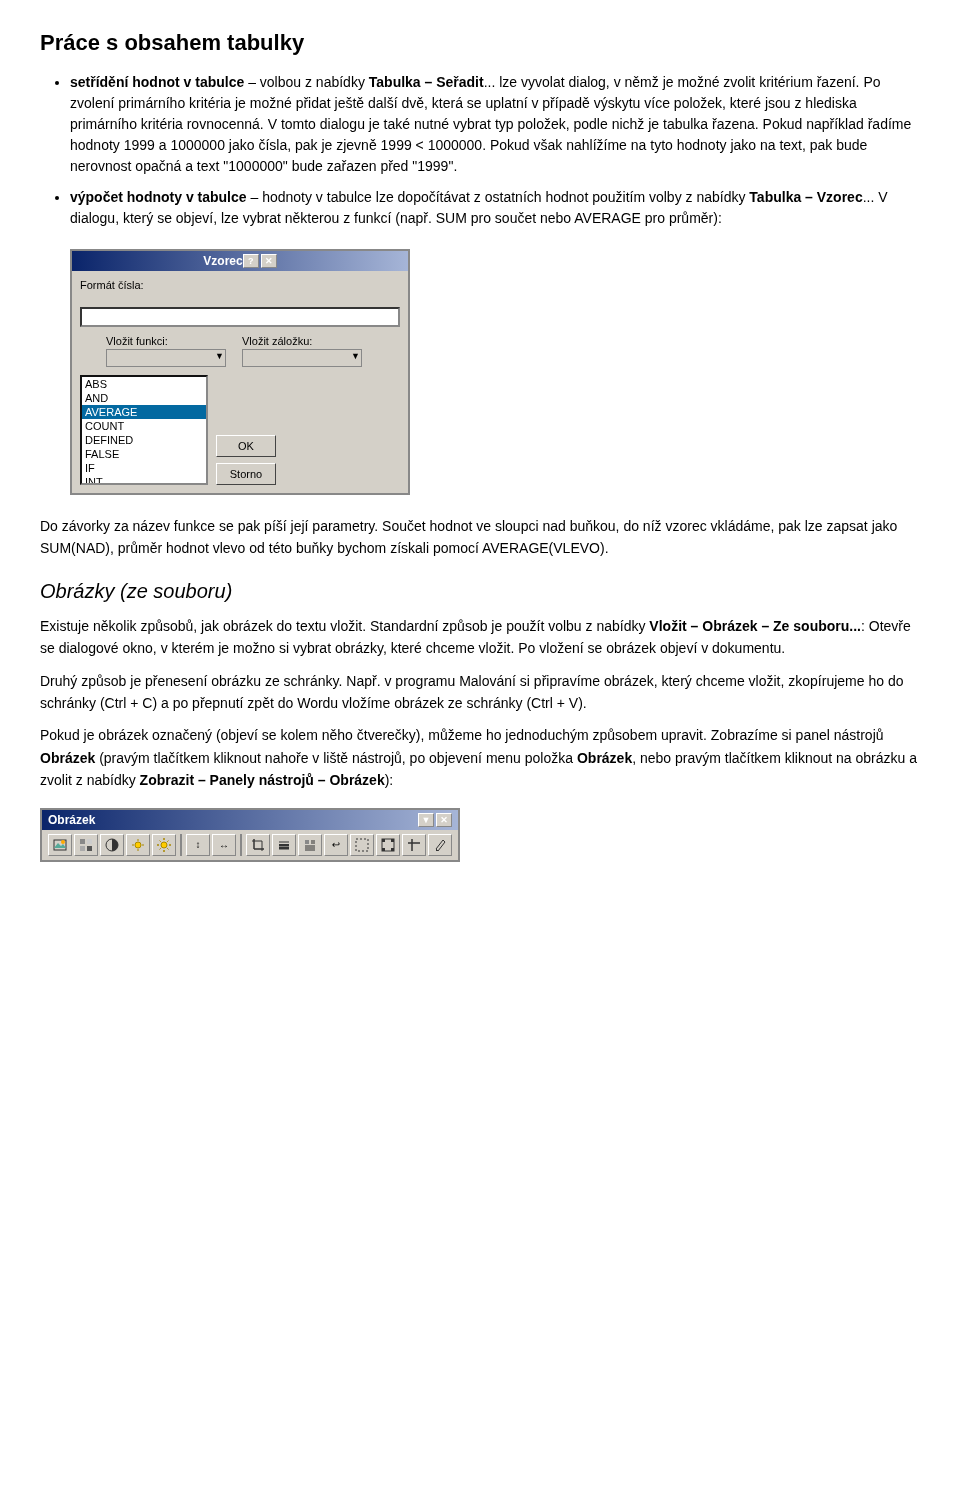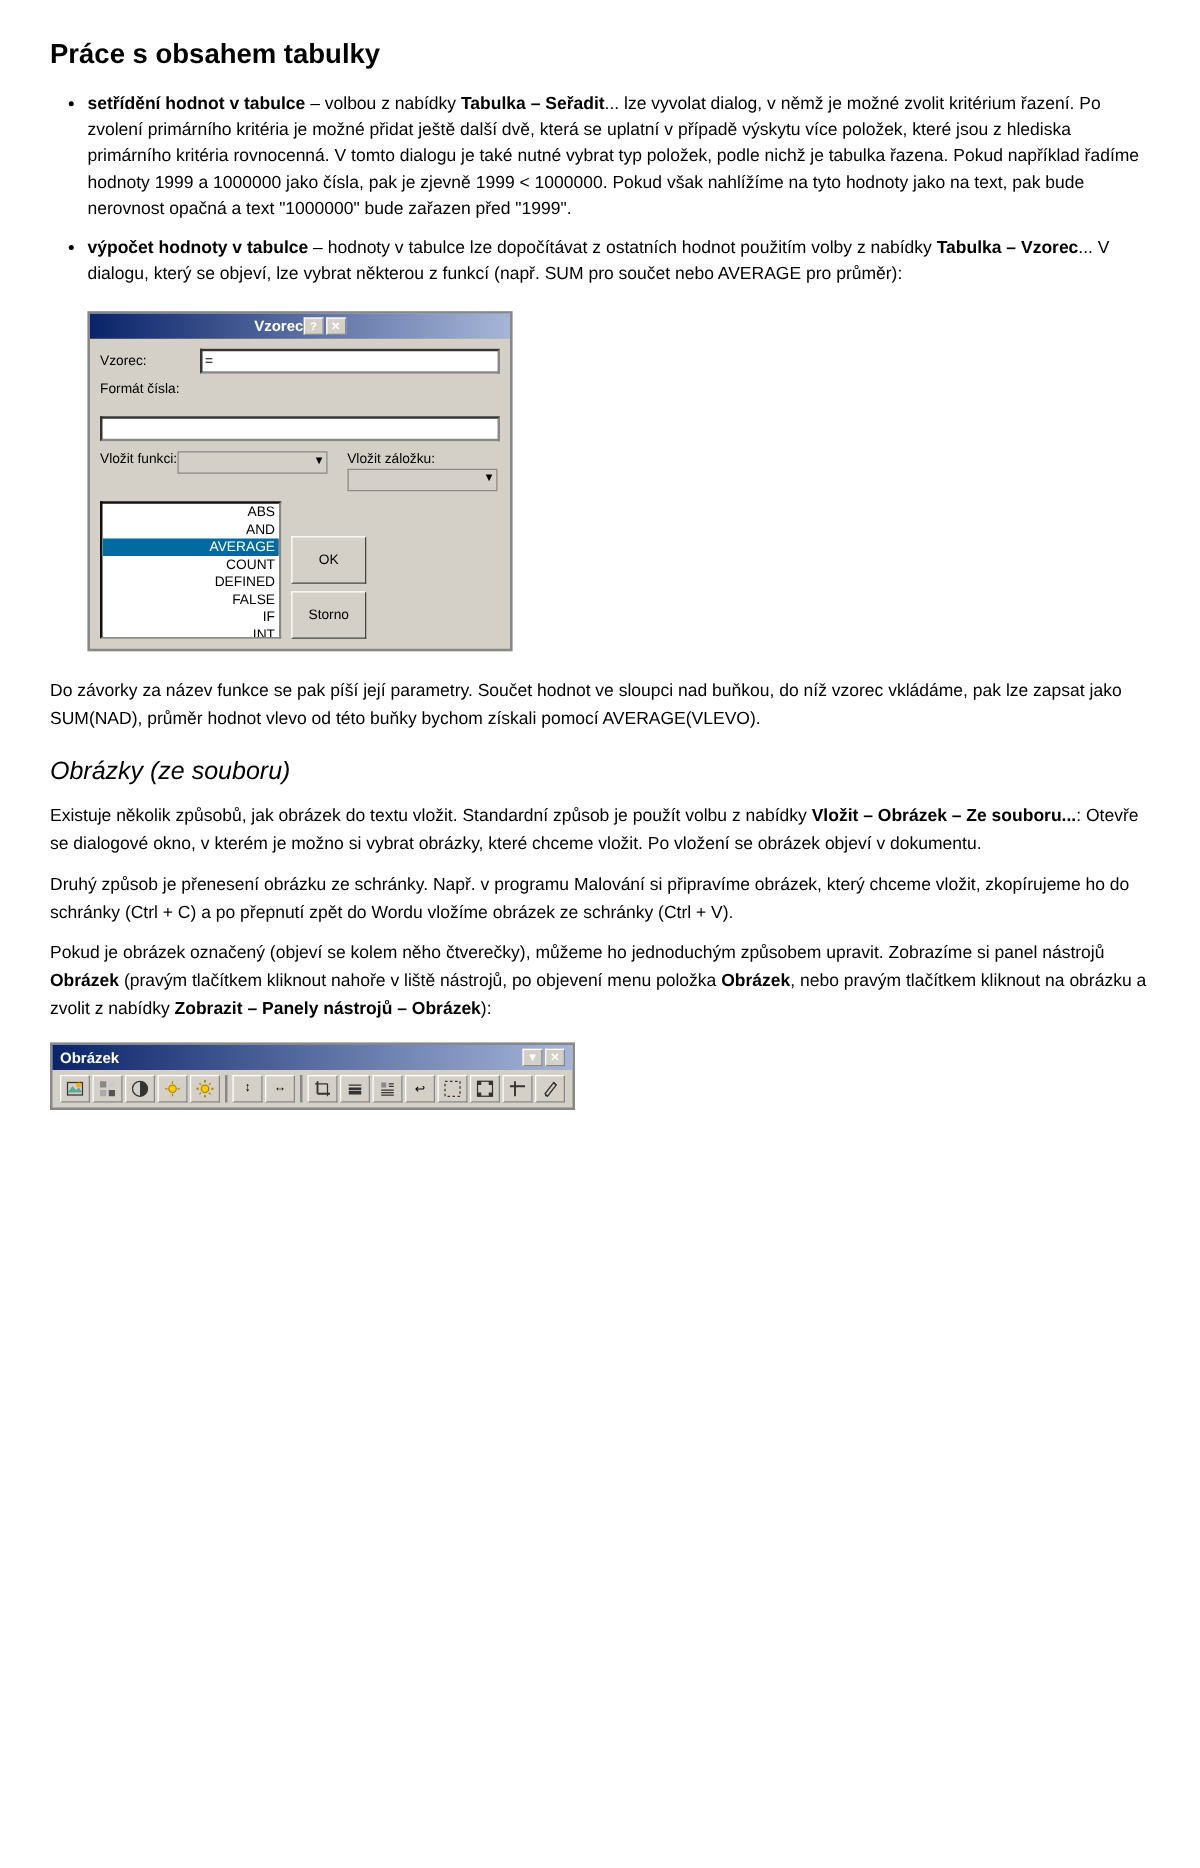--- a/index.html
+++ b/index.html
@@ -84,21 +84,22 @@
       flex-shrink: 0;
     }
     .func-row {
       display: flex;
       gap: 8px;
       margin-bottom: 8px;
       align-items: flex-start;
     }
     .func-col {
       display: flex;
-      flex-direction: row;
+      flex-direction: column;
+      margin-left: 26px;
     }
     .func-col label {
       font-size: 11px;
       margin-bottom: 2px;
     }
     .func-select-wrapper {
       position: relative;
       width: 120px;
     }
     .func-select-wrapper select {
@@ -110,41 +111,40 @@
       appearance: none;
       padding: 0 2px;
     }
     .func-select-arrow {
       position: absolute;
       right: 2px;
       top: 2px;
       font-size: 9px;
     }
     .listbox {
-      width: 145px;
+      width: 128px;
       height: 110px;
       border: 2px inset #888;
       border-top-color: #666;
       border-left-color: #666;
       background: #fff;
       overflow-y: auto;
       font-size: 11px;
-      text-align: right;
     }
     .listbox-item {
       padding: 1px 3px;
       cursor: pointer;
     }
     .listbox-item.selected {
       background: #0369a1;
       color: #fff;
     }
     .dialog-btn {
       width: 60px;
-      height: 38px;
+      height: 22px;
       background: #d4d0c8;
       border: 1px solid #888;
       border-top-color: #fff;
       border-left-color: #fff;
       border-bottom-color: #444;
       border-right-color: #444;
       font-size: 11px;
       cursor: pointer;
       display: flex;
       align-items: center;
@@ -252,24 +252,20 @@
 <div class="dialog-container">
   <div class="dialog-box">
     <div class="dialog-titlebar">
       <span>Vzorec</span>
       <div class="dialog-titlebar-buttons">
         <div class="titlebar-btn">?</div>
         <div class="titlebar-btn">✕</div>
       </div>
     </div>
     <div class="dialog-body">
-      <div class="form-row">
-        <span class="form-label">Vzorec:</span>
-        <input class="full-width-input" type="text" value="=" style="">
-      </div>
       <div class="form-row" style="margin-bottom:16px;">
         <span class="form-label">Formát čísla:</span>
       </div>
       <div class="form-row">
         <input class="full-width-input" type="text" value="" style="">
       </div>
       <div class="func-row" style="margin-top:8px;">
         <div class="func-col">
           <label>Vložit funkci:</label>
           <div class="func-select-wrapper">

